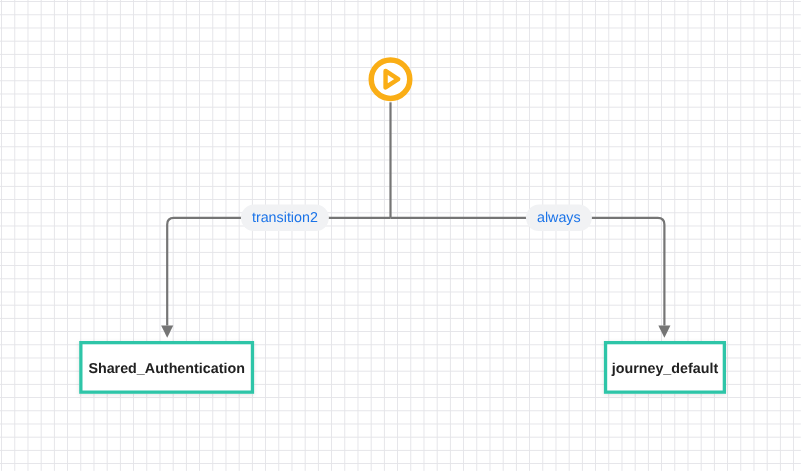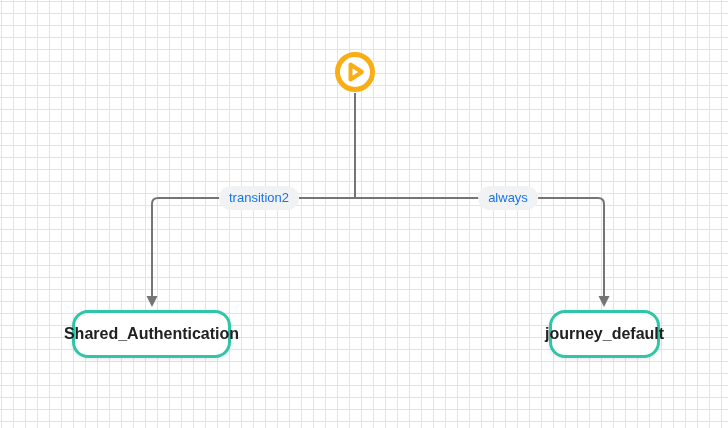--- a/index.html
+++ b/index.html
@@ -72,26 +72,26 @@
   }
   .edge-label.transition2 { left: 259px; top: 198px; }
   .edge-label.always      { left: 508px; top: 198px; }
   .flow-node {
     position: absolute;
     box-sizing: border-box;
     height: 48px;
     top: 310px;
     background: var(--node-bg, #ffffff);
     border: 3px solid var(--node-border, #2ec5a8);
-    border-radius: 16px;
+    border-radius: 0;
     display: flex;
     align-items: center;
     justify-content: center;
     font-weight: 700;
-    font-size: 16px;
+    font-size: 13px;
     color: var(--node-text, #212121);
     white-space: nowrap;
     box-shadow: 0 1px 4px rgba(0,0,0,0.10);
     cursor: pointer;
     z-index: 2;
   }
   .flow-node.left  { left: 72px;  width: 159px; }
   .flow-node.right { left: 549px; width: 111px; }
 </style>
 </head>

